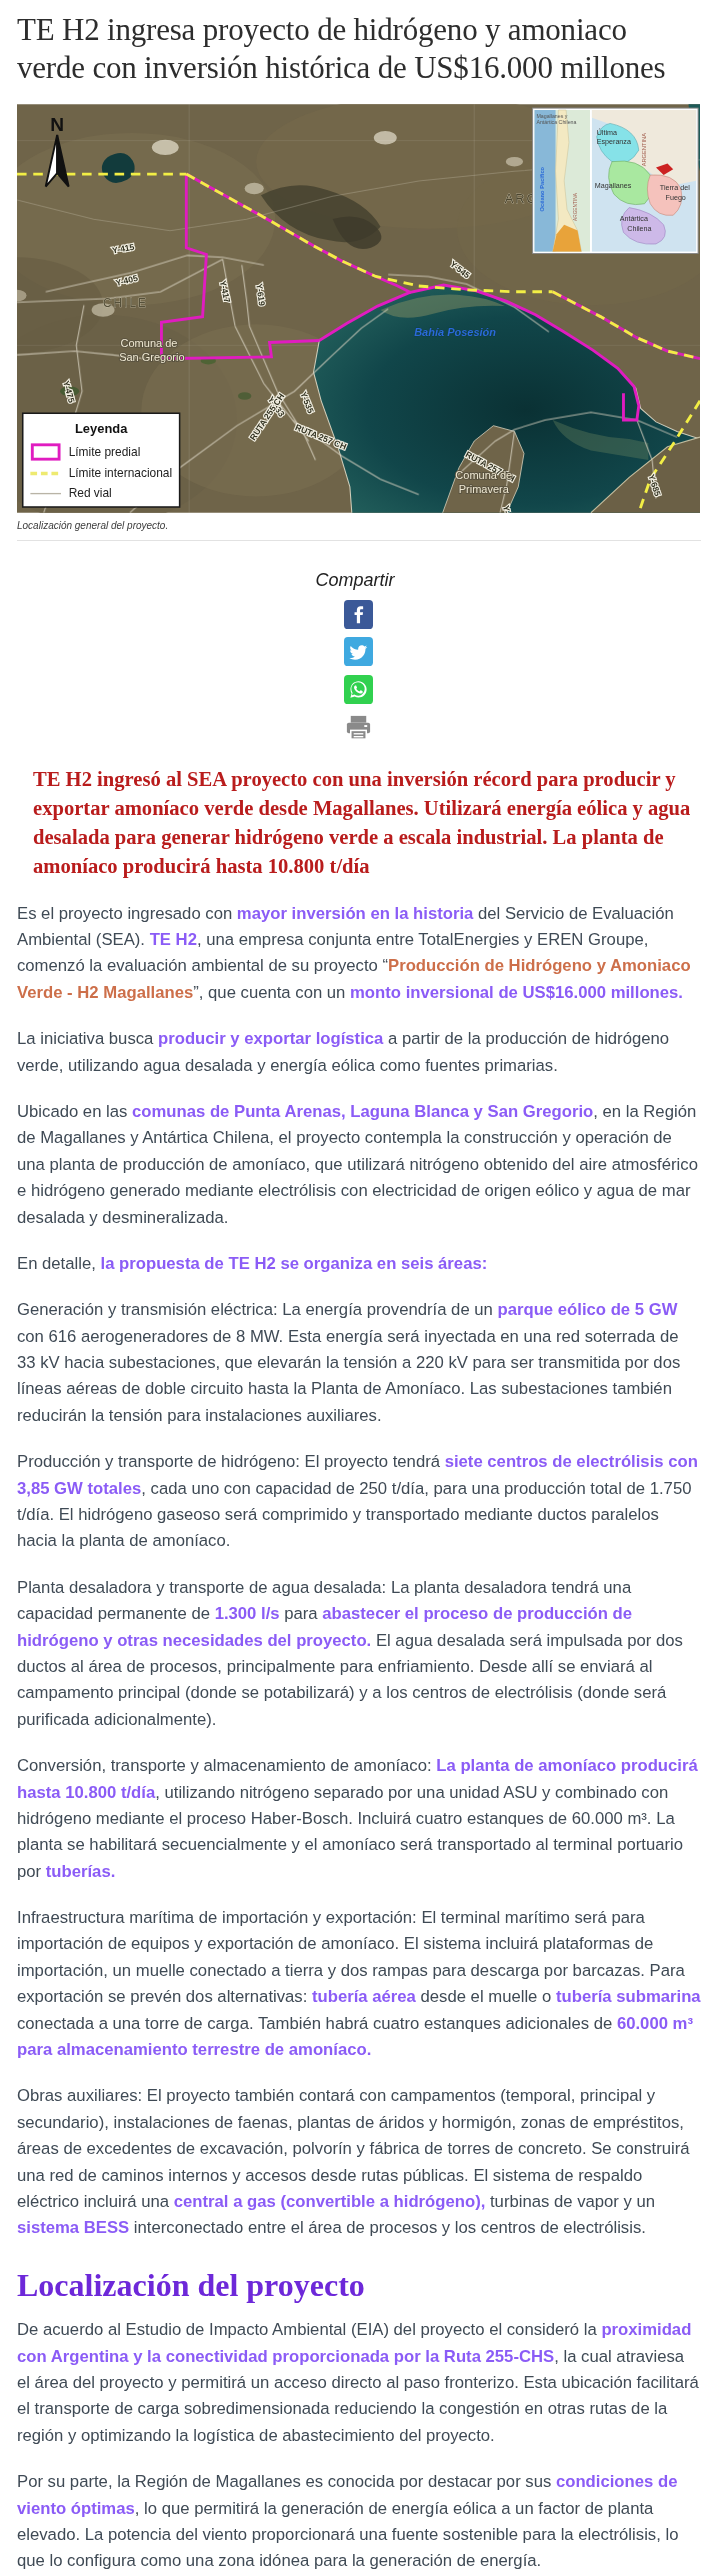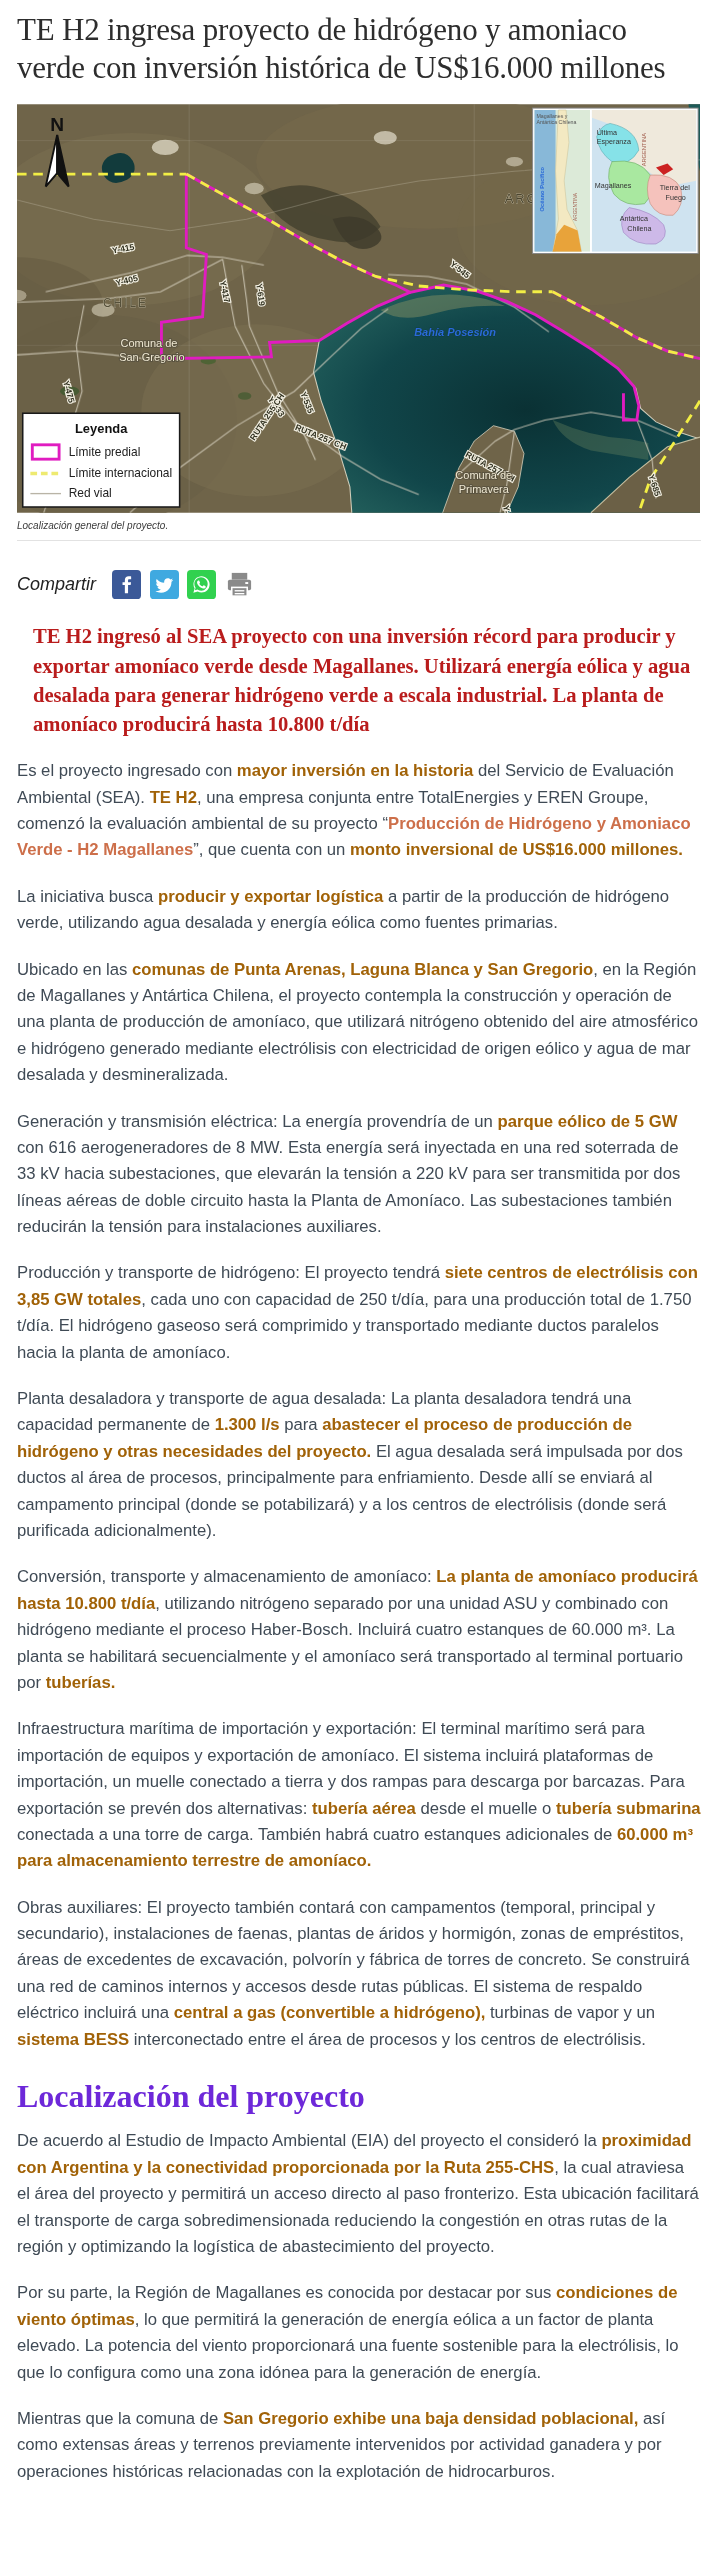--- a/index.html
+++ b/index.html
@@ -10,29 +10,29 @@
     font-weight:normal;color:#2d2d2d;
     font-size:31px;line-height:1.22;margin:5.7px 0 17px 0;letter-spacing:-0.2px;
   }
   figure.mapfig{margin:0;}
   .mapwrap{width:683px;height:409px;position:relative;overflow:hidden;}
   .mapwrap svg{display:block;}
   figcaption{
     font-style:italic;font-size:10px;color:#3c3c3c;margin:6.7px 0 9.6px 0;
   }
   .divider{border:none;border-top:1px solid #e2e2e2;margin:0 0 0 0;}
-  .share-row{display:flex;align-items:center;gap:8.6px;margin:29px 0 9.6px 0;}
+  .share-row{display:flex;align-items:center;gap:8.6px;margin:29px 0 9.6px 0;flex-direction:column;}
   .share-label{font-style:italic;font-size:18px;color:#222;margin-right:7.7px;}
   .share-btn{width:29px;height:29px;border-radius:3.8px;display:inline-flex;align-items:center;justify-content:center;cursor:pointer;border:none;padding:0;background:transparent;}
   .lede{
     font-family:"Liberation Serif",serif;font-weight:bold;color:#b91c1c;
     font-size:20.6px;line-height:1.42;margin:23px 0 19px 16px;
   }
   .flow p{font-size:16.7px;line-height:1.58;margin:0 0 20px 0;color:#3f4a55;}
-  .flow strong{color:#a16207;}
+  .flow strong{color:#8b5cf6;}
   .flow a{color:#cd6f4a;font-weight:bold;text-decoration:none;}
   .flow h2{
     font-family:"Liberation Serif",serif;font-weight:bold;color:#6d28d9;
     font-size:32px;margin:25px 0 13.4px 0;
   }
   
   .mt{font-family:"Liberation Sans",sans-serif;}
 </style>
 </head>
 <body>
@@ -244,20 +244,21 @@
       </svg>
     </button>
   </div>
 
   <p class="lede">TE H2 ingresó al SEA proyecto con una inversión récord para producir y exportar amoníaco verde desde Magallanes. Utilizará energía eólica y agua desalada para generar hidrógeno verde a escala industrial. La planta de amoníaco producirá hasta 10.800 t/día</p>
 
   <div class="flow">
       <p><span>Es el proyecto ingresado con </span><strong>mayor inversión en la historia</strong><span> del Servicio de Evaluación Ambiental (SEA). </span><strong>TE H2</strong><span>, una empresa conjunta entre TotalEnergies y EREN Groupe, comenzó la evaluación ambiental de su proyecto “</span><a href="#">Producción de Hidrógeno y Amoniaco Verde - H2 Magallanes</a><span>”, que cuenta con un </span><strong>monto inversional de US$16.000 millones.</strong></p>
       <p><span>La iniciativa busca </span><strong>producir y exportar logística</strong><span> a partir de la producción de hidrógeno verde, utilizando agua desalada y energía eólica como fuentes primarias.</span></p>
       <p><span>Ubicado en las </span><strong>comunas de Punta Arenas, Laguna Blanca y San Gregorio</strong><span>, en la Región de Magallanes y Antártica Chilena, el proyecto contempla la construcción y operación de una planta de producción de amoníaco, que utilizará nitrógeno obtenido del aire atmosférico e hidrógeno generado mediante electrólisis con electricidad de origen eólico y agua de mar desalada y desmineralizada.</span></p>
+      <p><span>En detalle, </span><strong>la propuesta de TE H2 se organiza en seis áreas:</strong></p>
       <p><span>Generación y transmisión eléctrica: La energía provendría de un </span><strong>parque eólico de 5 GW</strong><span> con 616 aerogeneradores de 8 MW. Esta energía será inyectada en una red soterrada de 33 kV hacia subestaciones, que elevarán la tensión a 220 kV para ser transmitida por dos líneas aéreas de doble circuito hasta la Planta de Amoníaco. Las subestaciones también reducirán la tensión para instalaciones auxiliares.</span></p>
       <p><span>Producción y transporte de hidrógeno: El proyecto tendrá </span><strong>siete centros de electrólisis con 3,85 GW totales</strong><span>, cada uno con capacidad de 250 t/día, para una producción total de 1.750 t/día. El hidrógeno gaseoso será comprimido y transportado mediante ductos paralelos hacia la planta de amoníaco.</span></p>
       <p><span>Planta desaladora y transporte de agua desalada: La planta desaladora tendrá una capacidad permanente de </span><strong>1.300 l/s</strong><span> para </span><strong>abastecer el proceso de producción de hidrógeno y otras necesidades del proyecto.</strong><span> El agua desalada será impulsada por dos ductos al área de procesos, principalmente para enfriamiento. Desde allí se enviará al campamento principal (donde se potabilizará) y a los centros de electrólisis (donde será purificada adicionalmente).</span></p>
       <p><span>Conversión, transporte y almacenamiento de amoníaco: </span><strong>La planta de amoníaco producirá hasta 10.800 t/día</strong><span>, utilizando nitrógeno separado por una unidad ASU y combinado con hidrógeno mediante el proceso Haber-Bosch. Incluirá cuatro estanques de 60.000 m³. La planta se habilitará secuencialmente y el amoníaco será transportado al terminal portuario por </span><strong>tuberías.</strong></p>
       <p><span>Infraestructura marítima de importación y exportación: El terminal marítimo será para importación de equipos y exportación de amoníaco. El sistema incluirá plataformas de importación, un muelle conectado a tierra y dos rampas para descarga por barcazas. Para exportación se prevén dos alternativas: </span><strong>tubería aérea</strong><span> desde el muelle o </span><strong>tubería submarina</strong><span> conectada a una torre de carga. También habrá cuatro estanques adicionales de </span><strong>60.000 m³ para almacenamiento terrestre de amoníaco.</strong></p>
       <p><span>Obras auxiliares: El proyecto también contará con campamentos (temporal, principal y secundario), instalaciones de faenas, plantas de áridos y hormigón, zonas de empréstitos, áreas de excedentes de excavación, polvorín y fábrica de torres de concreto. Se construirá una red de caminos internos y accesos desde rutas públicas. El sistema de respaldo eléctrico incluirá una </span><strong>central a gas (convertible a hidrógeno),</strong><span> turbinas de vapor y un </span><strong>sistema BESS</strong><span> interconectado entre el área de procesos y los centros de electrólisis.</span></p>
       <h2>Localización del proyecto</h2>
       <p><span>De acuerdo al Estudio de Impacto Ambiental (EIA) del proyecto el consideró la </span><strong>proximidad con Argentina y la conectividad proporcionada por la Ruta 255-CHS</strong><span>, la cual atraviesa el área del proyecto y permitirá un acceso directo al paso fronterizo. Esta ubicación facilitará el transporte de carga sobredimensionada reduciendo la congestión en otras rutas de la región y optimizando la logística de abastecimiento del proyecto.</span></p>
       <p><span>Por su parte, la Región de Magallanes es conocida por destacar por sus </span><strong>condiciones de viento óptimas</strong><span>, lo que permitirá la generación de energía eólica a un factor de planta elevado. La potencia del viento proporcionará una fuente sostenible para la electrólisis, lo que lo configura como una zona idónea para la generación de energía.</span></p>
       <p><span>Mientras que la comuna de </span><strong>San Gregorio exhibe una baja densidad poblacional,</strong><span> así como extensas áreas y terrenos previamente intervenidos por actividad ganadera y por operaciones históricas relacionadas con la explotación de hidrocarburos.</span></p>

